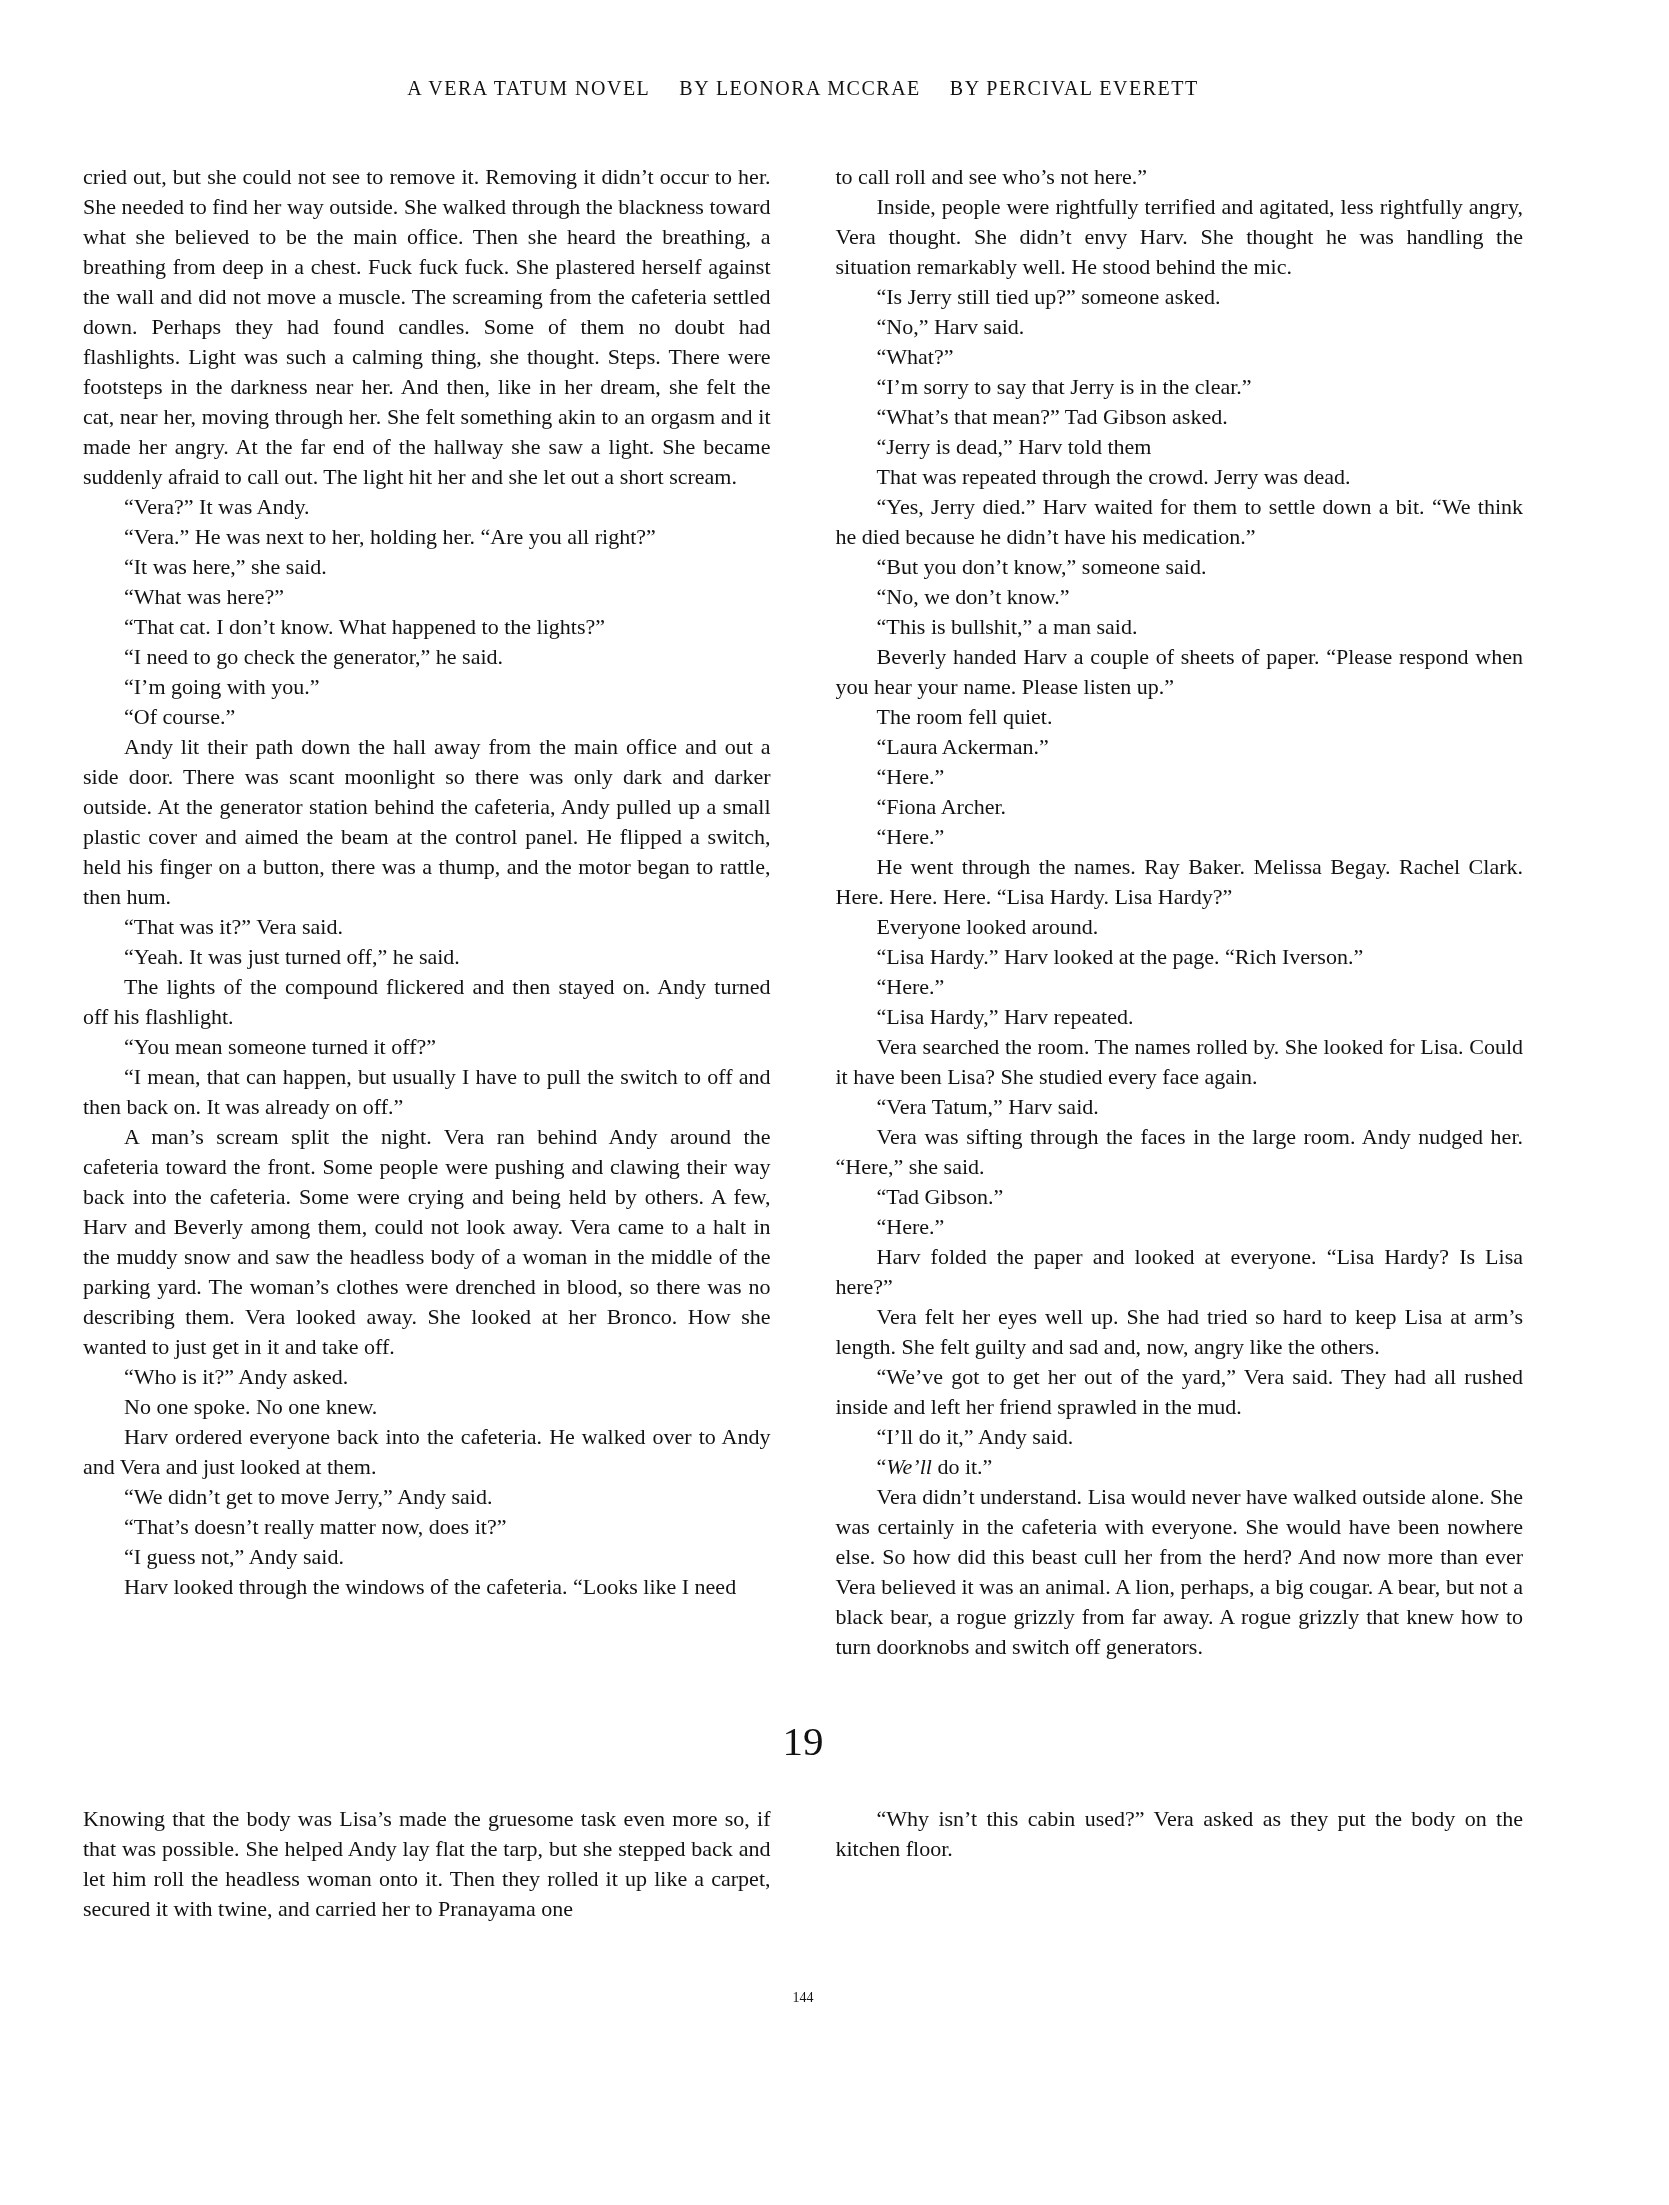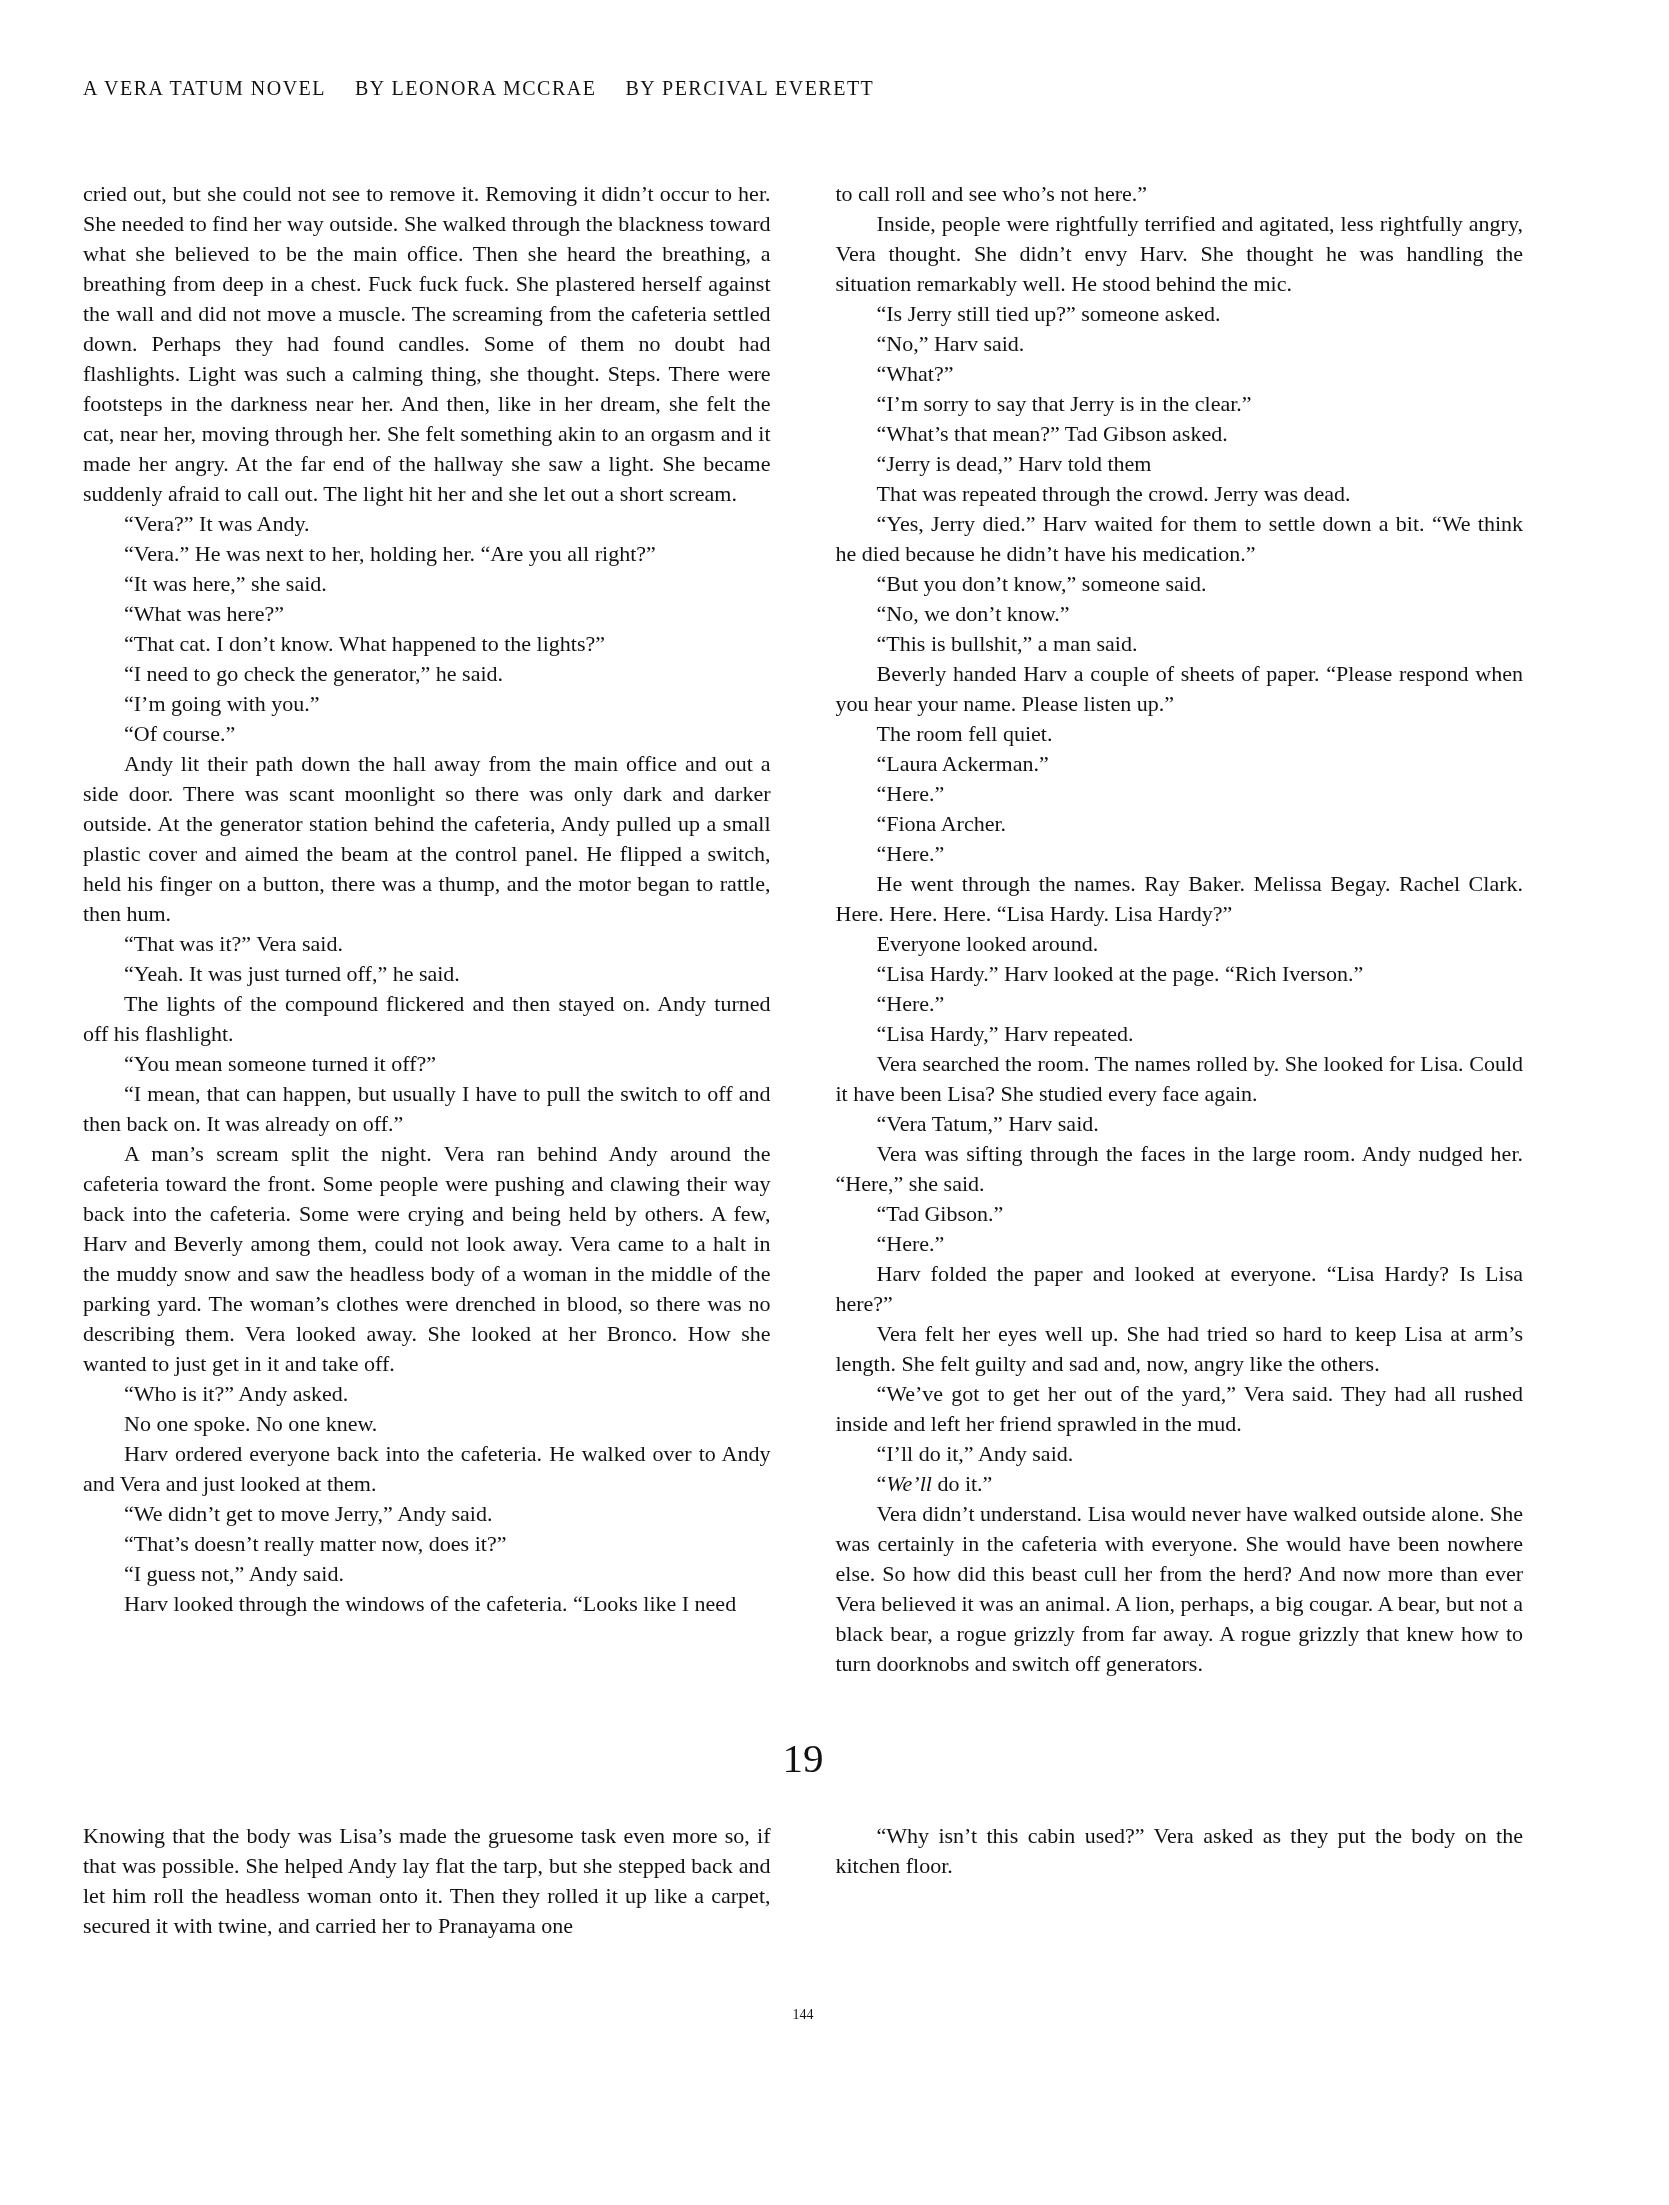--- a/index.html
+++ b/index.html
@@ -10,32 +10,32 @@
     box-sizing: border-box;
     background: #ffffff;
     color: #121212;
     font-family: "Liberation Serif", "DejaVu Serif", serif;
     padding: 0 147px 0 83px;
     overflow: hidden;
   }
   .running-header {
     padding-top: 76px;
     display: flex;
-    justify-content: flex-start;
+    justify-content: center;
     gap: 29px;
     font-size: 20px;
     line-height: 25px;
     letter-spacing: 1.5px;
     white-space: nowrap;
   }
   .columns {
     display: flex;
     gap: 65px;
   }
-  .main-columns { margin-top: 78px; }
+  .main-columns { margin-top: 61px; }
   .chapter-columns { margin-top: 44px; }
   .col {
     flex: 1 1 0;
     min-width: 0;
     font-size: 22px;
     line-height: 30px;
     text-align: justify;
   }
   .para { margin: 0; }
   .indent { text-indent: 41px; }

